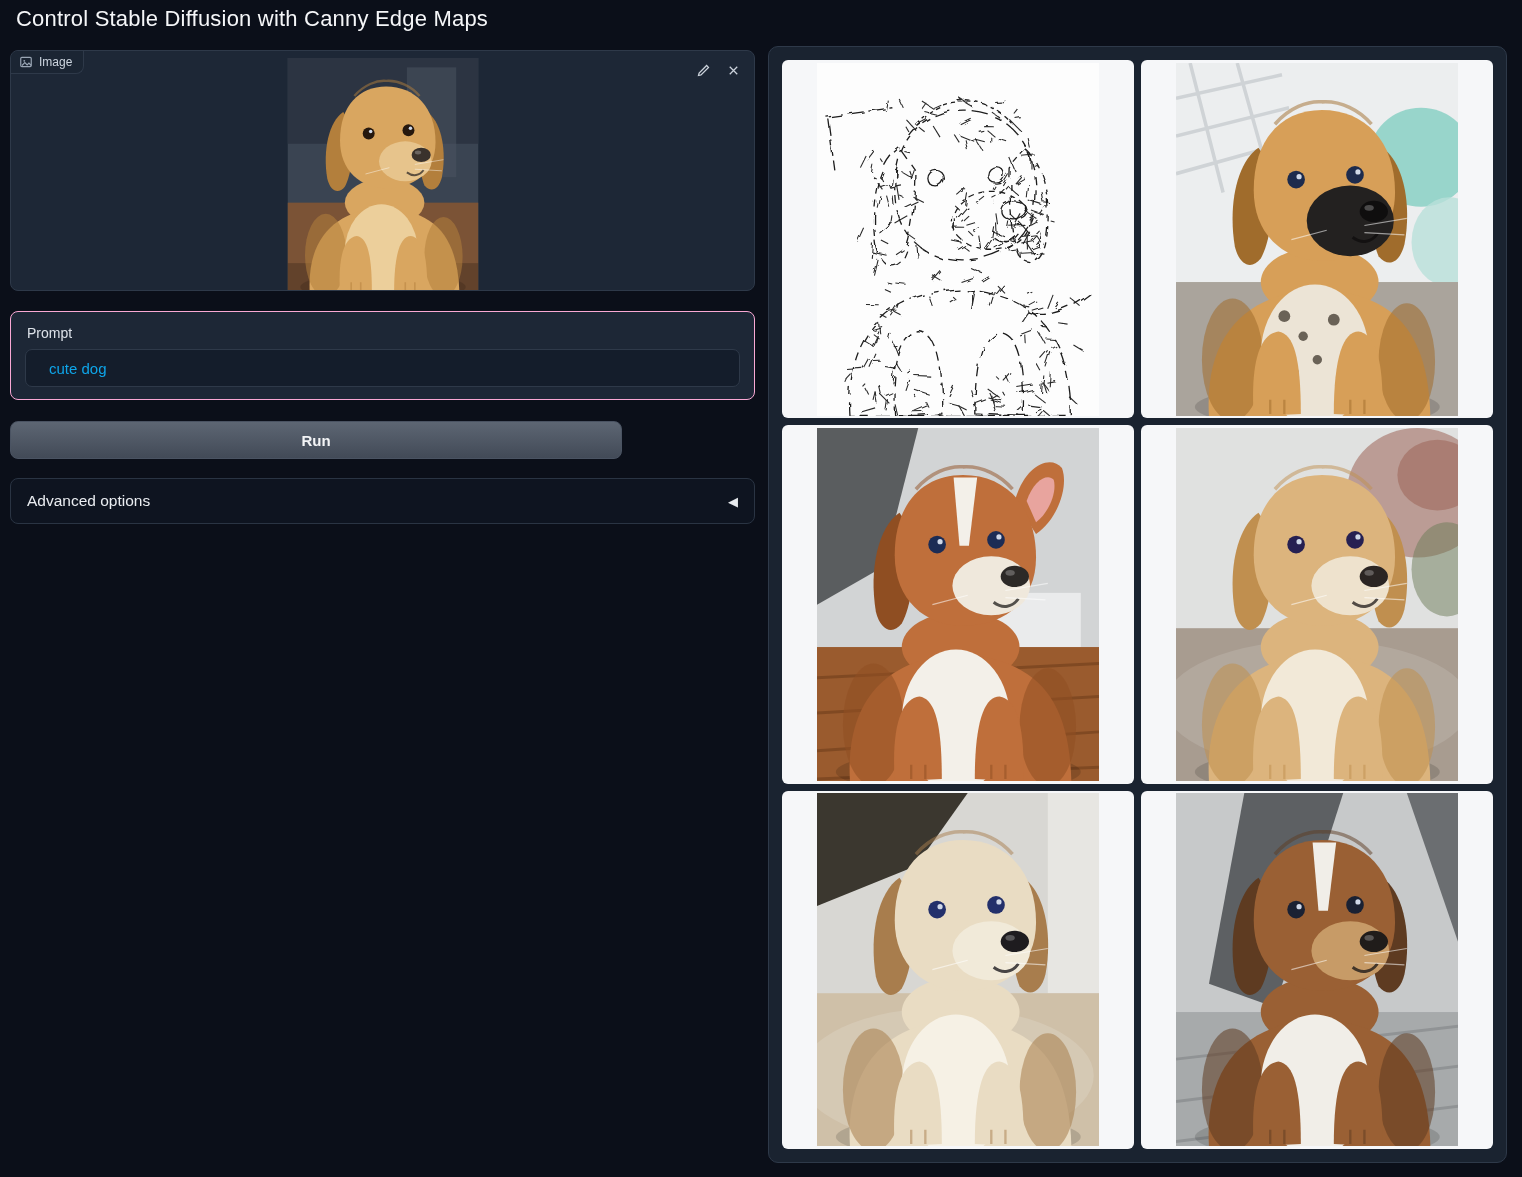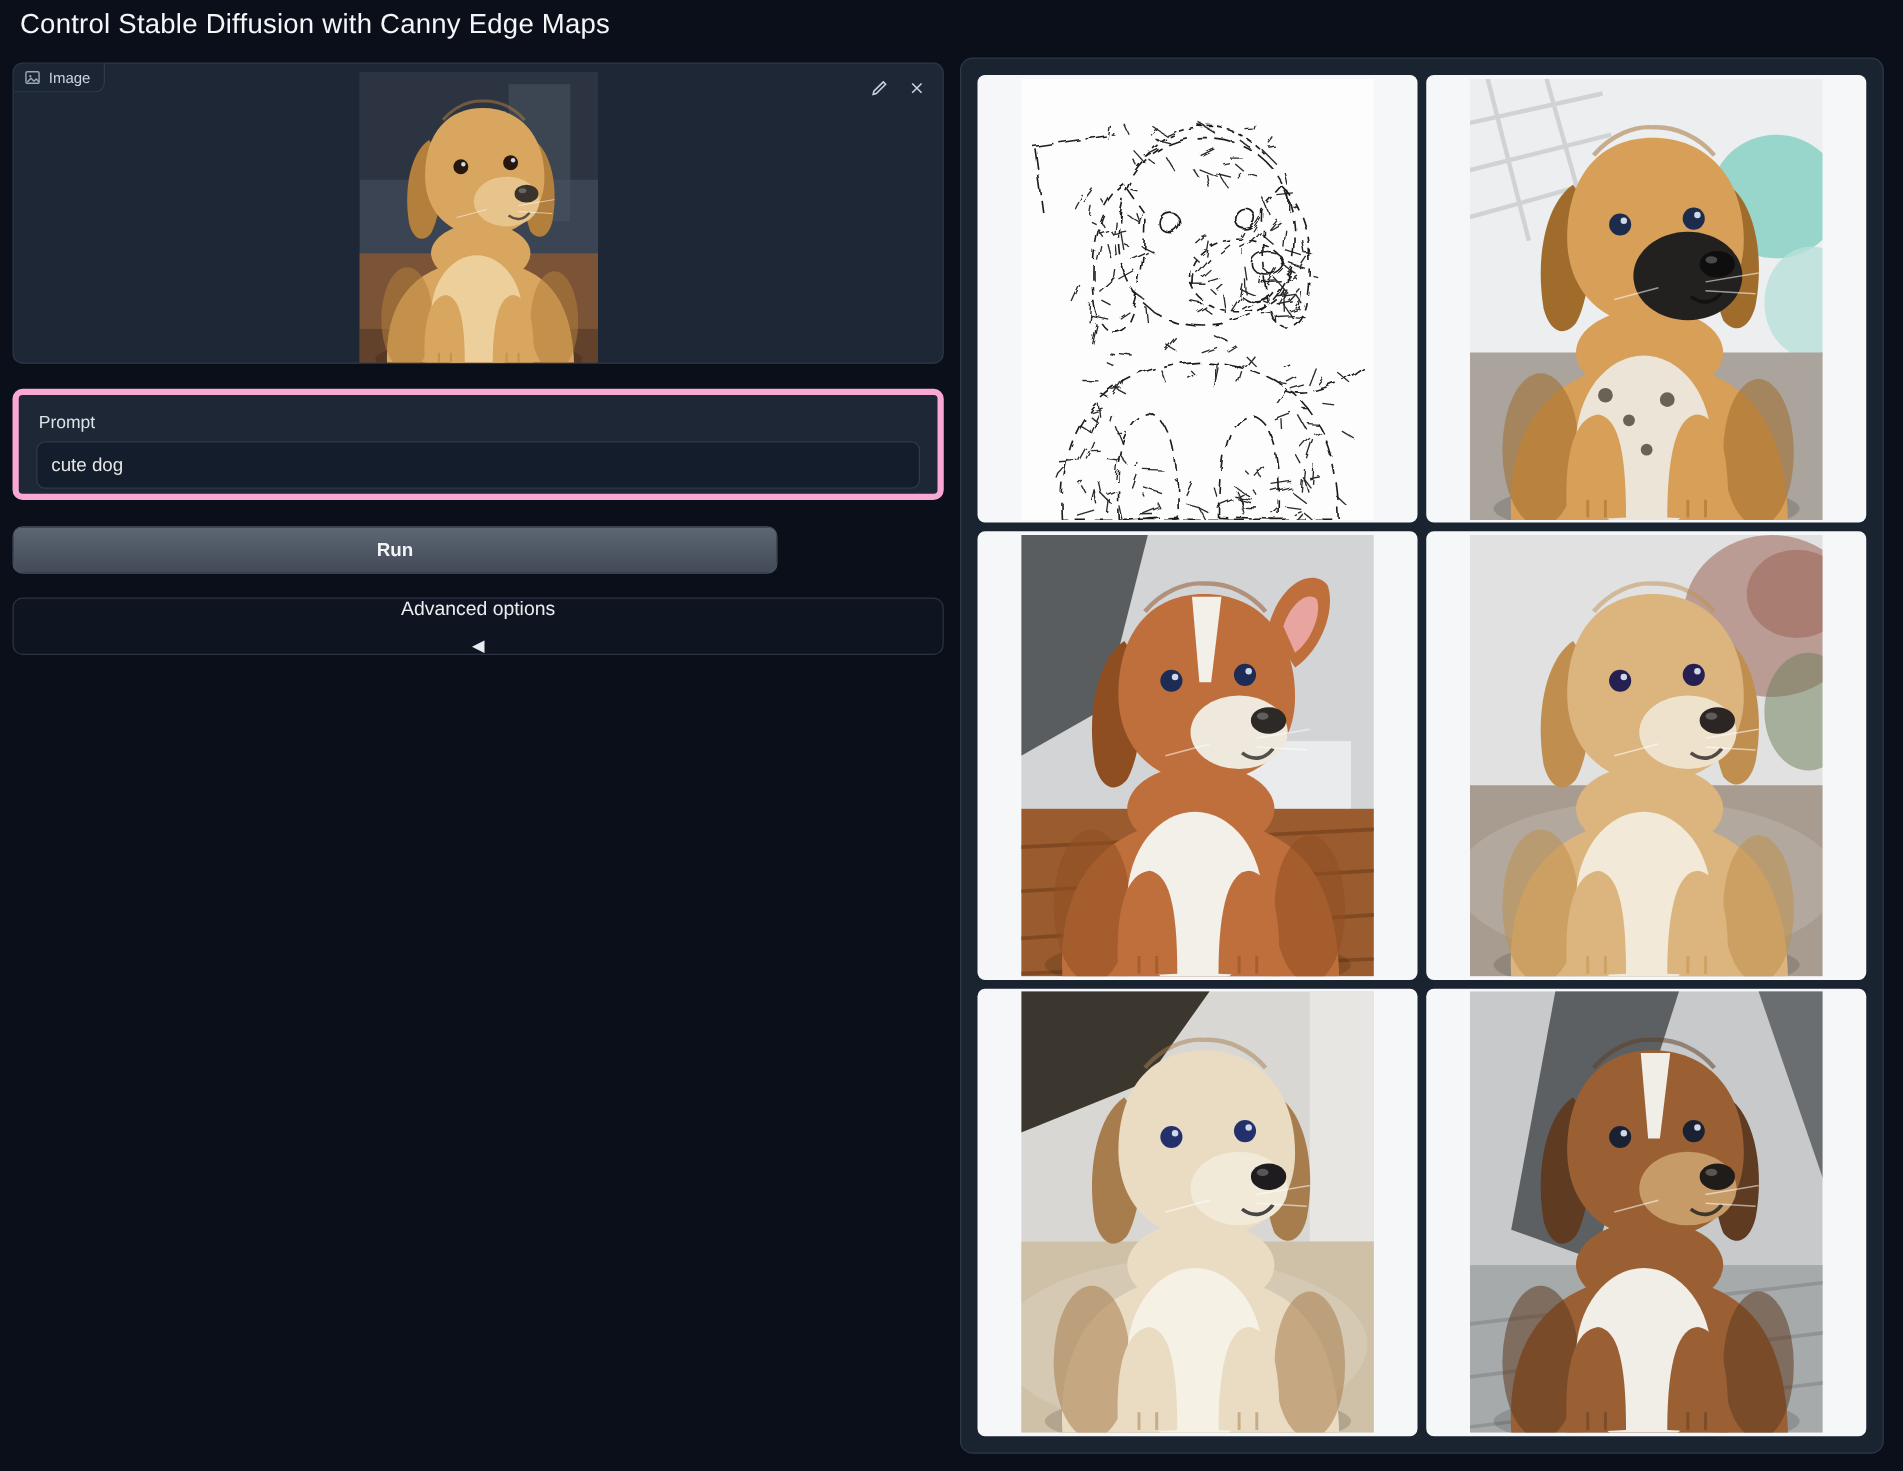--- a/index.html
+++ b/index.html
@@ -32,39 +32,39 @@
   }
   .icon-btn svg{display:block}
   .thumb{
     position:absolute;left:50%;top:7px;transform:translateX(-50%);
     width:191px;height:232px;overflow:hidden;
   }
   .thumb svg{width:100%;height:100%;display:block}
 
   .prompt-panel{
     position:absolute;left:10px;top:311px;width:745px;height:89px;box-sizing:border-box;
-    background:#1d2736;border:5px solid #f9a8d4;border-radius:8px;padding:11px 14px;
+    background:#1d2736;border:1px solid #f9a8d4;border-radius:8px;padding:11px 14px;
   }
   .prompt-label{display:block;font-size:14px;color:#dde2e9;margin:2px 2px 8px 2px}
   .prompt-input{
     width:100%;box-sizing:border-box;height:38px;
     background:#141d2b;border:1px solid #2e3949;border-radius:7px;
-    color:#e5e5e5;font-size:15px;padding:0 11px;font-family:inherit;outline:none;
+    color:#0ea5e9;font-size:15px;padding:0 23px;font-family:inherit;outline:none;
   }
   .run-button{
     position:absolute;left:10px;top:421px;width:612px;height:38px;
     border:1px solid #4a5362;border-radius:8px;
     background:linear-gradient(#5d6673,#424a57);
     color:#f3f4f6;font-weight:700;font-size:15px;font-family:inherit;cursor:pointer;
   }
   .accordion{
     position:absolute;left:10px;top:478px;width:745px;height:46px;box-sizing:border-box;
     background:#0e1420;border:1px solid #2a3443;border-radius:8px;
     display:flex;align-items:center;justify-content:space-between;
-    padding:0 16px;font-size:15.5px;color:#eaedf1;cursor:pointer;flex-direction:column;
+    padding:0 16px;font-size:15.5px;color:#eaedf1;cursor:pointer;
   }
   .tri{font-size:13px;color:#e8ebef;line-height:1}
 
   
   .gallery{
     position:absolute;left:768px;top:46px;width:739px;height:1117px;box-sizing:border-box;
     background:#1a2330;border:1px solid #2e3949;border-radius:10px;padding:13px;
   }
   .grid{
     display:grid;width:100%;height:100%;

